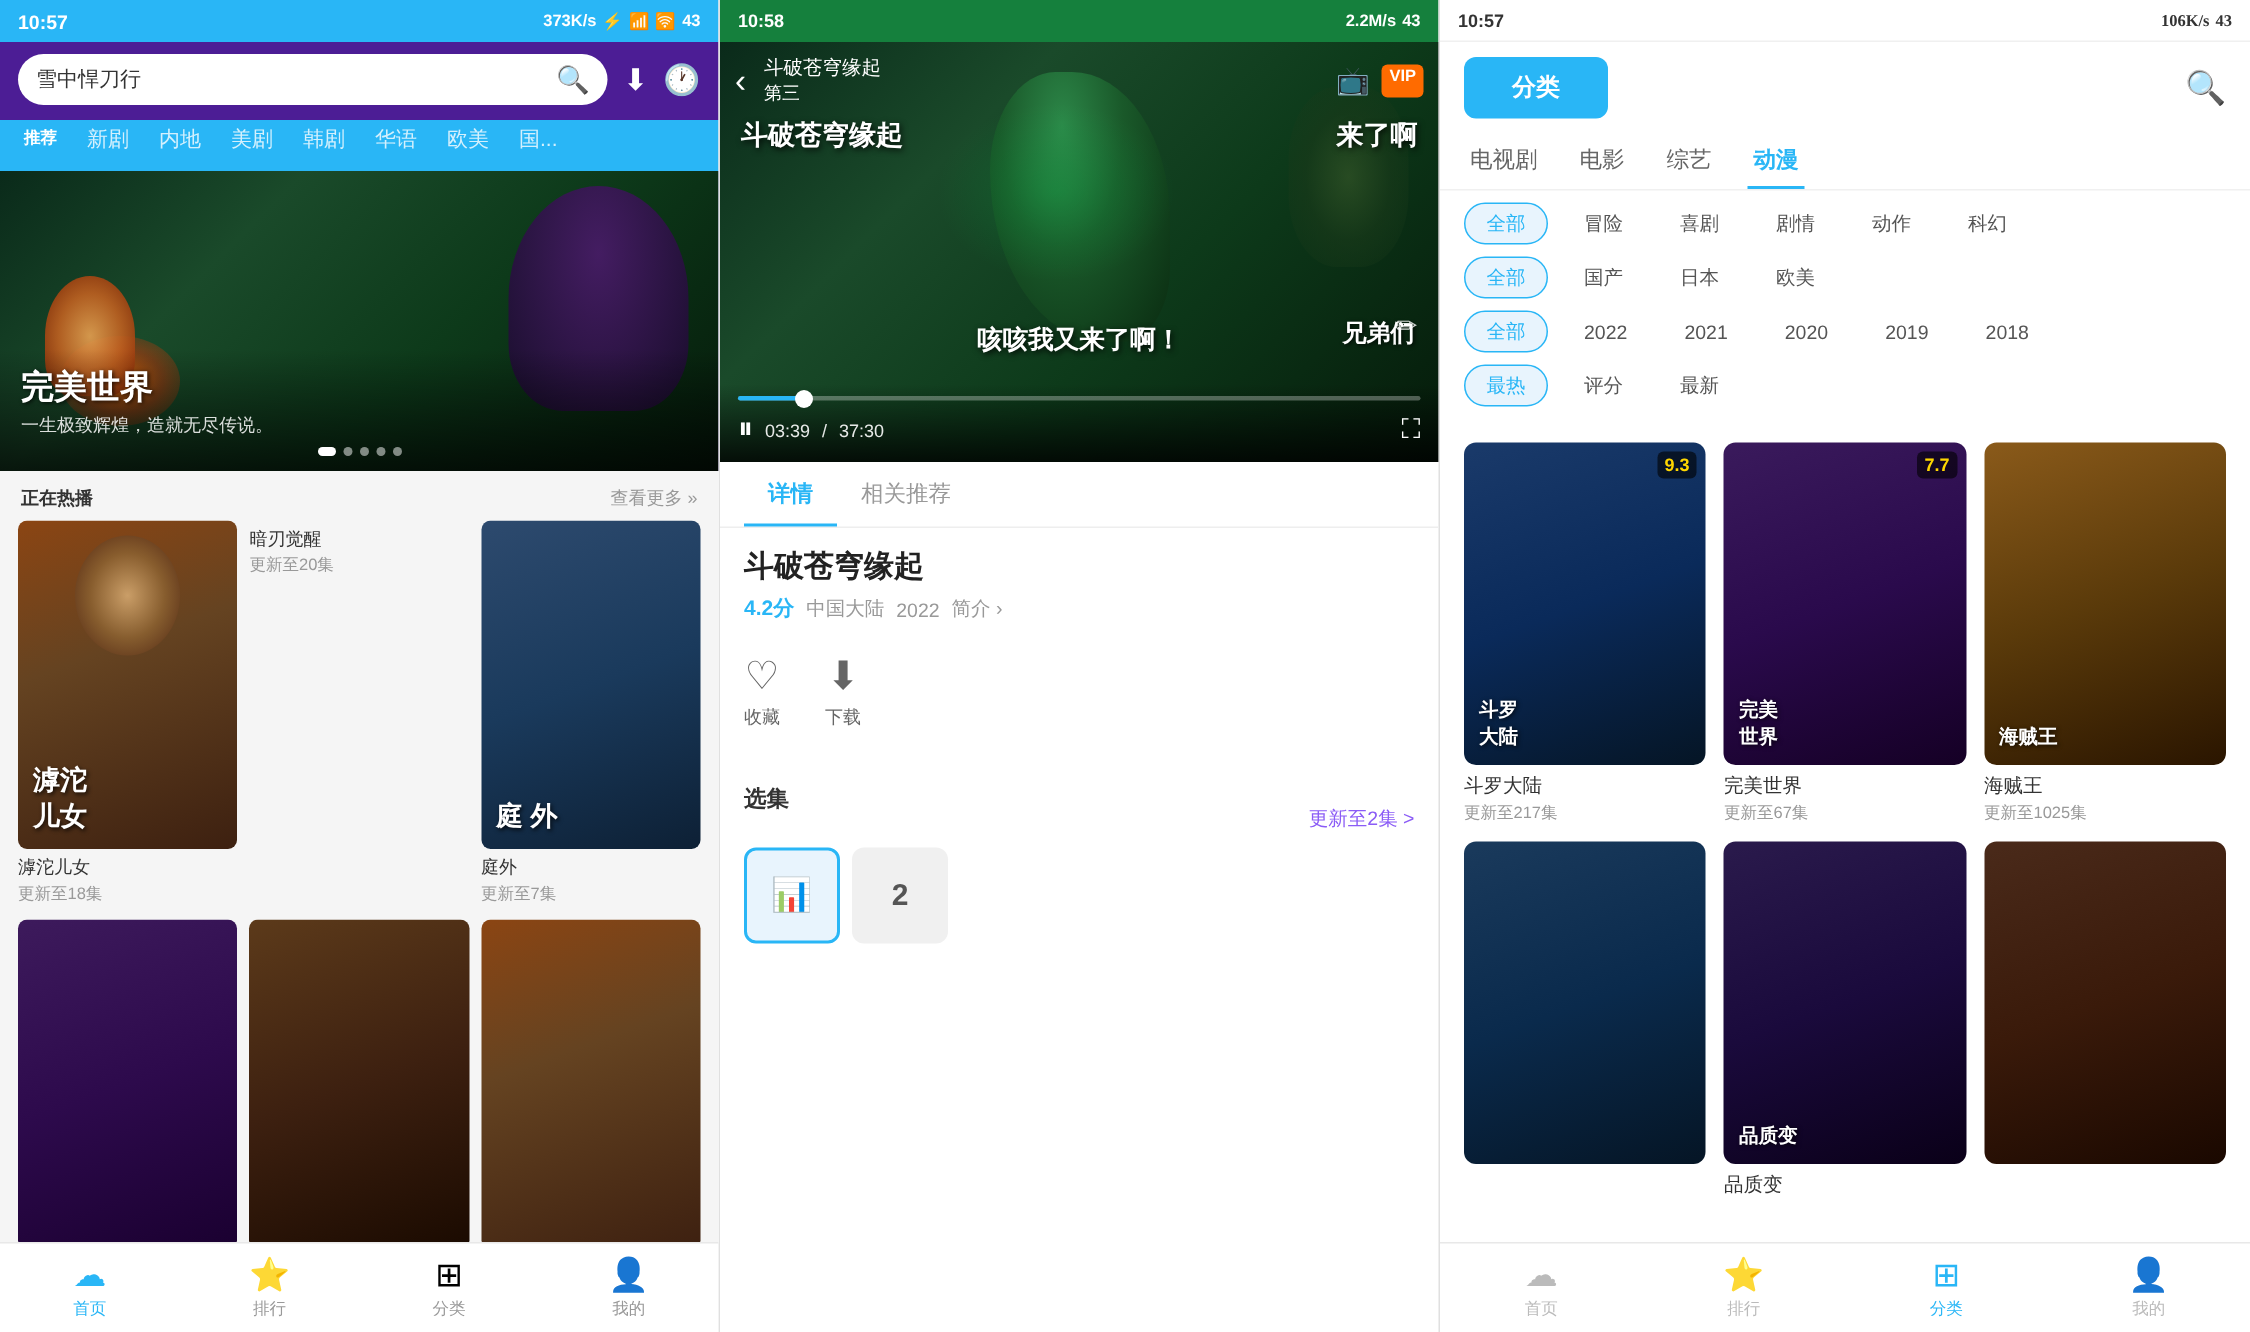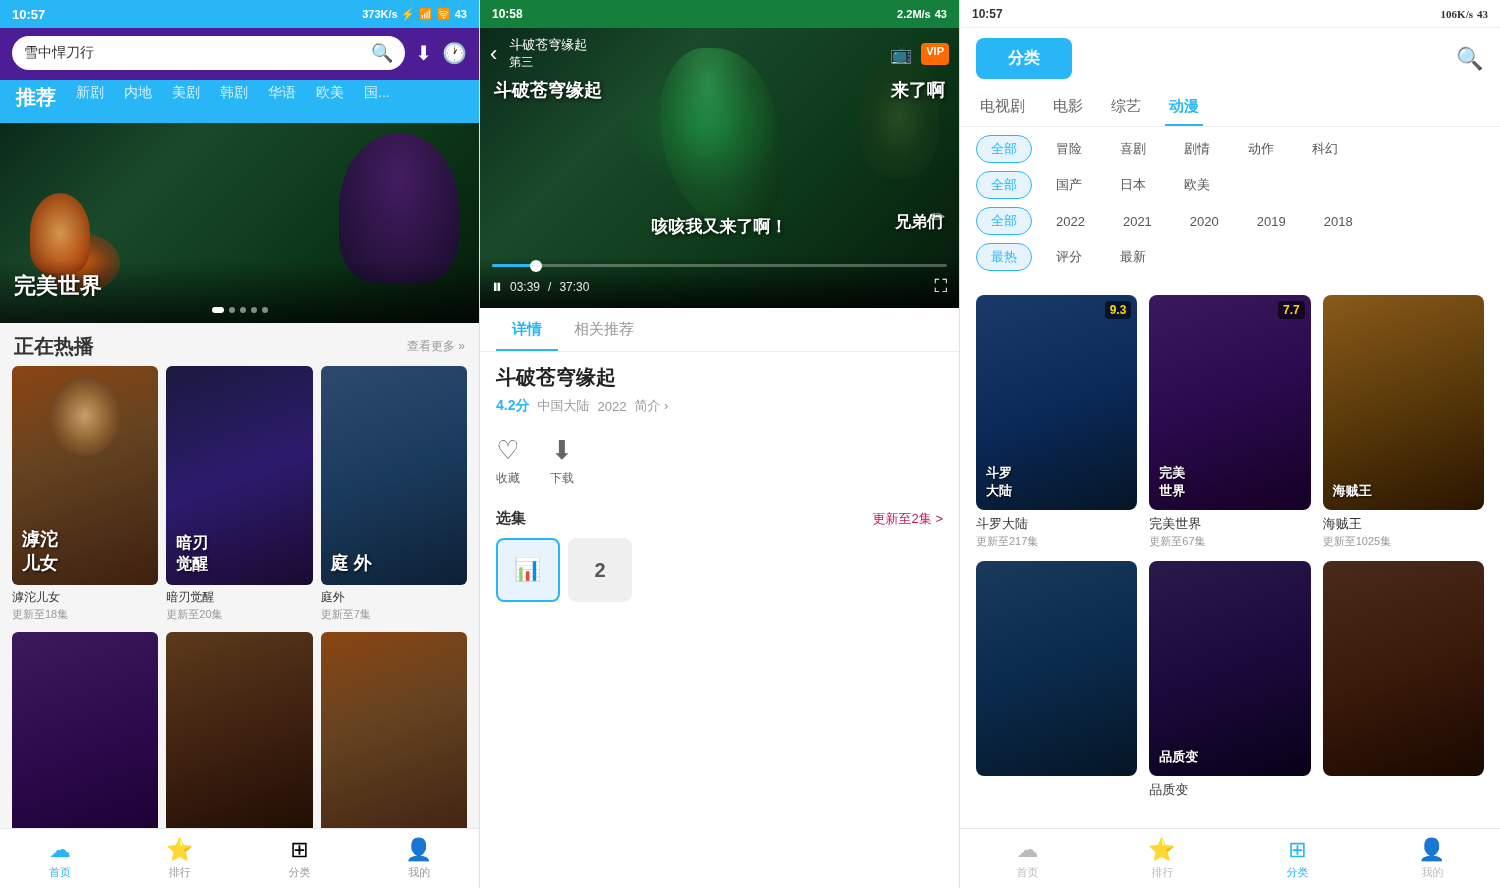--- a/index.html
+++ b/index.html
@@ -78,21 +78,21 @@
       color: rgba(255,255,255,0.8);
       font-size: 14px;
       padding: 4px 10px;
       cursor: pointer;
       white-space: nowrap;
       border-radius: 12px;
     }
     .nav-tab.active {
       color: #fff;
       font-weight: 700;
-      font-size: 20px;
+      font-size: 11px;
     }
 
     
     .hero-banner {
       width: 100%;
       height: 200px;
       background: linear-gradient(135deg, #1a1a2e 0%, #16213e 40%, #0f3460 70%, #533483 100%);
       position: relative;
       overflow: hidden;
       flex-shrink: 0;
@@ -125,21 +125,21 @@
       border-radius: 50%;
     }
 
     
     .section-header {
       display: flex;
       align-items: center;
       justify-content: space-between;
       padding: 10px 14px 6px;
     }
-    .section-title { font-size: 20px; font-weight: 700; color: #333; }
+    .section-title { font-size: 12px; font-weight: 700; color: #333; }
     .see-more { font-size: 12px; color: #999; }
 
     
     .content-scroll {
       flex: 1;
       overflow-y: auto;
       background: #f5f5f5;
     }
 
     
@@ -376,21 +376,21 @@
     .action-label { font-size: 12px; color: #666; }
 
     .episode-section { padding: 10px 16px 6px; }
     .episode-header {
       display: flex;
       align-items: center;
       justify-content: space-between;
       margin-bottom: 10px;
     }
     .episode-title { font-size: 15px; font-weight: 600; color: #333; }
-    .episode-more { font-size: 13px; color: #be185d; }
+    .episode-more { font-size: 13px; color: #8b5cf6; margin-top: 28px; }
 
     .episode-grid { display: flex; gap: 8px; }
     .episode-btn {
       width: 64px; height: 64px;
       border-radius: 8px;
       display: flex;
       align-items: center;
       justify-content: center;
       font-size: 20px;
       font-weight: 600;
@@ -585,20 +585,21 @@
 
   <div class="hero-banner">
     <div class="video-bg">
       <div class="dragon-shape"></div>
       <div class="fire-effect"></div>
 
       <div style="position:absolute;bottom:50px;left:30px;width:60px;height:80px;background:radial-gradient(ellipse,#e8a050 0%,#c06020 50%,#802000 100%);border-radius:50% 50% 30% 30%;opacity:0.9;"></div>
     </div>
     <div class="hero-overlay">
       <div class="hero-title">完美世界</div>
+      <div class="hero-subtitle">一生极致辉煌，造就无尽传说。</div>
       <div class="hero-dots">
         <div class="hero-dot active"></div>
         <div class="hero-dot"></div>
         <div class="hero-dot"></div>
         <div class="hero-dot"></div>
         <div class="hero-dot"></div>
       </div>
     </div>
   </div>
 
@@ -613,25 +614,20 @@
         <div class="show-thumb thumb-1">
           <div style="position:absolute;bottom:10px;left:10px;right:10px;">
             <div style="font-size:18px;font-weight:700;color:#fff;text-shadow:1px 1px 3px rgba(0,0,0,0.8);">滹沱<br>儿女</div>
           </div>
           <div style="position:absolute;top:10px;left:50%;transform:translateX(-50%);width:70px;height:80px;background:radial-gradient(ellipse,#d4a870 0%,#8a6030 50%,#4a2010 100%);border-radius:50%;opacity:0.9;"></div>
         </div>
         <div class="show-label">滹沱儿女</div>
         <div class="show-update">更新至18集</div>
       </div>
       <div class="show-card">
-        <div class="show-thumb thumb-2">
-          <div style="position:absolute;bottom:10px;left:10px;right:10px;">
-            <div style="font-size:16px;font-weight:700;color:#fff;text-shadow:1px 1px 3px rgba(0,0,0,0.8);">暗刃<br>觉醒</div>
-          </div>
-        </div>
         <div class="show-label">暗刃觉醒</div>
         <div class="show-update">更新至20集</div>
       </div>
       <div class="show-card">
         <div class="show-thumb thumb-3">
           <div style="position:absolute;bottom:10px;left:10px;right:10px;">
             <div style="font-size:18px;font-weight:700;color:#fff;text-shadow:1px 1px 3px rgba(0,0,0,0.8);">庭 外</div>
           </div>
         </div>
         <div class="show-label">庭外</div>

